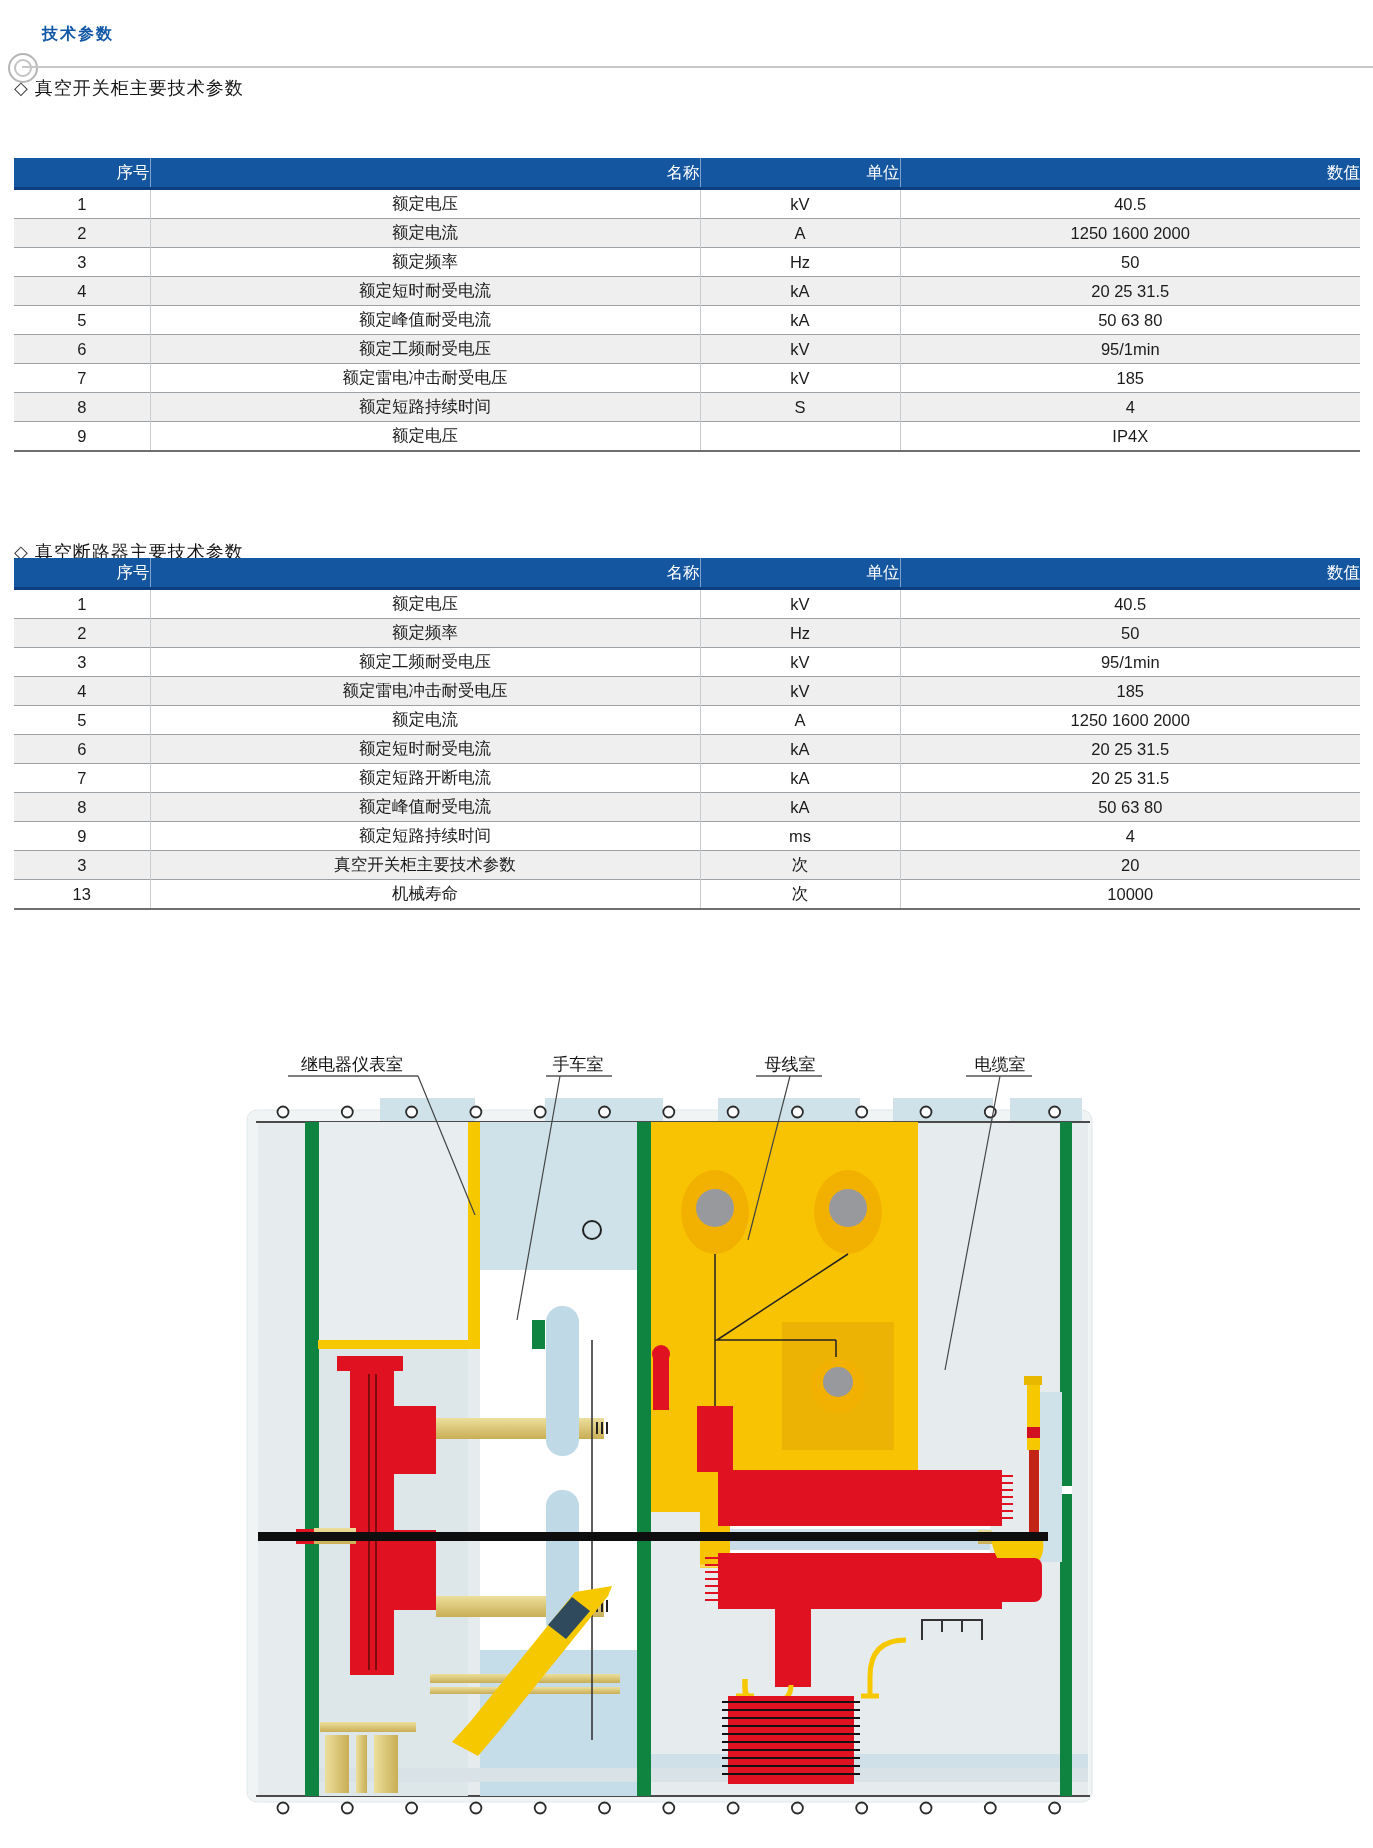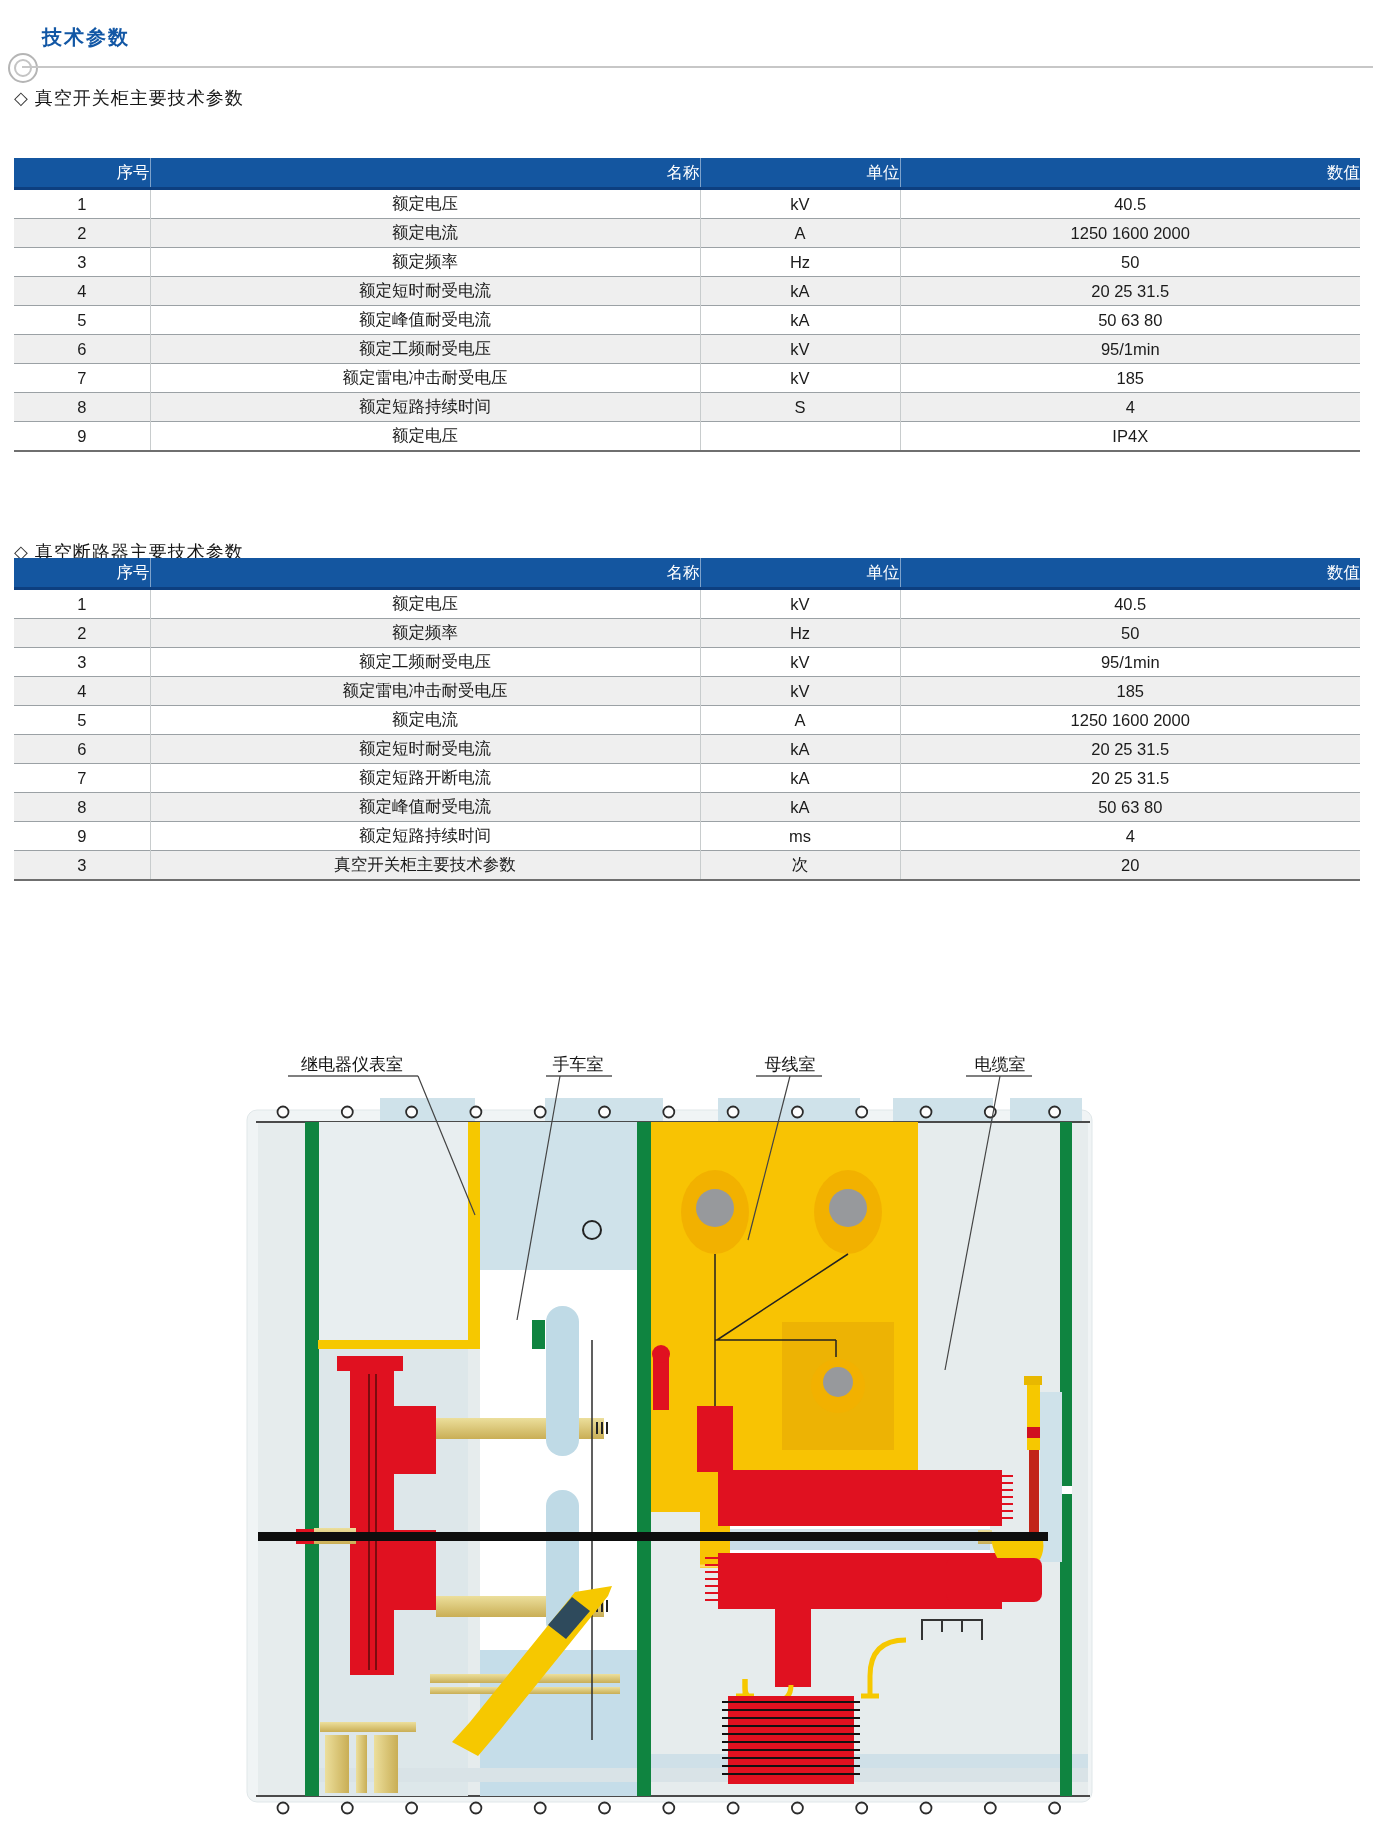--- a/index.html
+++ b/index.html
@@ -1,27 +1,27 @@
 <!DOCTYPE html>
 <html><head>
 <meta charset="utf-8">
 <style>
   html,body{margin:0;padding:0;background:#ffffff;}
   .page{position:relative;width:1373px;height:1848px;background:#fff;overflow:hidden;
         font-family:"Liberation Sans","DejaVu Sans",sans-serif;color:#1b1b1b;}
   
-  .page-title{position:absolute;top:24px;left:42px;font-size:20px;font-weight:bold;color:#1257a5;letter-spacing:2px;}
+  .page-title{position:absolute;top:24px;left:42px;font-size:16px;font-weight:bold;color:#1257a5;letter-spacing:2px;}
   .rule{position:absolute;top:66px;left:22px;right:0;height:2px;background:#c7c7c7;}
   .ring{position:absolute;top:53px;left:8px;width:26px;height:26px;border:2px solid #b5b5b5;border-radius:50%;
         display:flex;align-items:center;justify-content:center;background:#fff;}
   .ring .inner{width:14px;height:14px;border:2px solid #c4c4c4;border-radius:50%;}
   
   .section-heading{position:absolute;left:14px;font-size:18px;color:#161616;letter-spacing:1px;}
   .section-heading .diamond{margin-right:6px;color:#333;}
-  .sec1{top:86px;} .sec2{top:500px;margin-top:40px;}
+  .sec1{top:76px;} .sec2{top:500px;margin-top:40px;}
   
   table.params{position:absolute;left:14px;width:1346px;border-collapse:collapse;table-layout:fixed;
                font-size:16.5px;text-align:center;border-bottom:2px solid #6f6f6f;}
   .t1{top:158px;} .t2{top:558px;}
   table.params th{background:#1456a0;color:#fff;font-weight:normal;height:29px;padding:0;
                   border-bottom:3px solid #0d3f80;border-left:1px solid rgba(255,255,255,.45);text-align:right;}
   table.params th:first-child{border-left:none;}
   table.params td{height:28px;padding:0;border-top:1px solid #9ba1a5;border-left:1px solid #c8cccd;}
   table.params td:first-child{border-left:none;}
   table.params tbody tr:nth-child(even) td{background:#efefef;}
@@ -192,20 +192,26 @@
           <td>额定短路持续时间</td>
           <td>ms</td>
           <td>4</td>
         </tr>
         <tr>
           <td>3</td>
           <td>真空开关柜主要技术参数</td>
           <td>次</td>
           <td>20</td>
         </tr>
+        <tr>
+          <td>13</td>
+          <td>机械寿命</td>
+          <td>次</td>
+          <td>10000</td>
+        </tr>
       </tbody>
   </table>
 
   <div class="diagram">
     <svg viewBox="0 0 1373 800" width="1373" height="800" xmlns="http://www.w3.org/2000/svg">
       <defs>
         <linearGradient id="khakiH" x1="0" y1="0" x2="0" y2="1">
           <stop offset="0" stop-color="#ecdf9c"></stop>
             <stop offset="1" stop-color="#c9ae55"></stop>
         </linearGradient>

